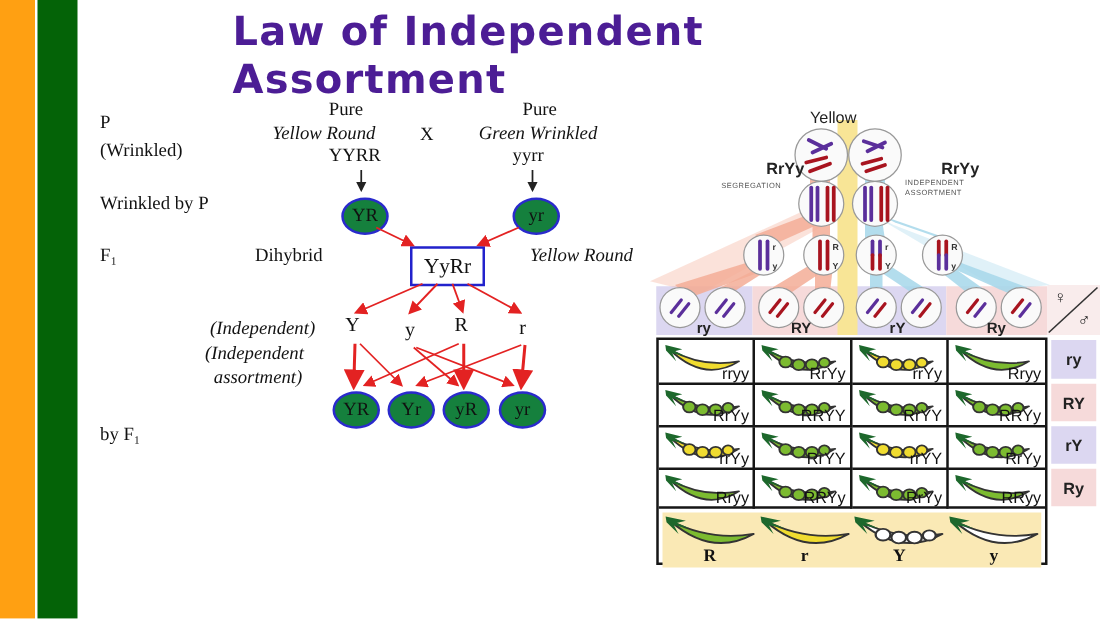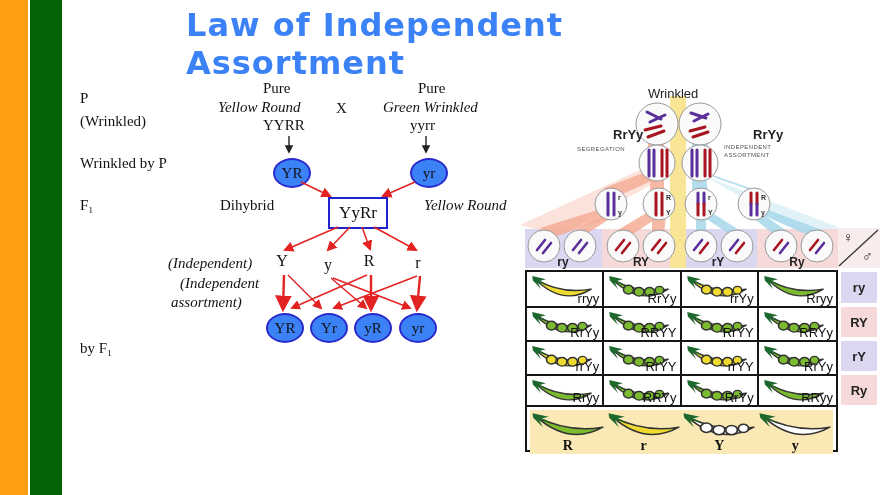--- a/index.html
+++ b/index.html
@@ -6,25 +6,25 @@
   .stage{position:relative;width:880px;height:495px;background:#ffffff;overflow:hidden;
          font-family:"Liberation Sans",sans-serif;color:#111;}
   .abs{position:absolute;}
   .serif{font-family:"Liberation Serif",serif;font-size:15px;color:#121212;}
   .ital{font-style:italic;}
   
   .stripe-orange{left:0;top:0;width:28px;height:495px;background:#ffa012;}
   .stripe-green{left:30px;top:0;width:32px;height:495px;background:#046307;}
   
   .title{left:186px;top:6px;width:470px;font-family:"DejaVu Sans",sans-serif;
-         font-weight:bold;font-size:32px;line-height:38px;color:#3b82f6;letter-spacing:1px;}
+         font-weight:bold;font-size:32px;line-height:38px;color:#4c1d95;letter-spacing:1px;}
   
   .gcircle{position:absolute;width:34px;height:26px;border:2px solid #2a2acc;border-radius:50%;
            display:flex;align-items:center;justify-content:center;
-           font-family:"Liberation Serif",serif;font-size:15px;background:#3b82f6;}
+           font-family:"Liberation Serif",serif;font-size:15px;background:#15803d;}
   .f1box{position:absolute;left:328px;top:197px;width:56px;height:28px;border:2.5px solid #2222cc;
          display:flex;align-items:center;justify-content:center;
          font-family:"Liberation Serif",serif;font-size:17px;background:#fff;}
   .allele{position:absolute;width:16px;text-align:center;font-family:"Liberation Serif",serif;font-size:16px;}
   
   .meio-title{left:648px;top:86px;font-size:13px;color:#222;}
   .rryy{font-weight:bold;font-size:13px;color:#222;}
   .tinylab{font-size:6px;letter-spacing:.4px;color:#555;}
   
   .band{position:absolute;top:229px;height:39px;z-index:0;}
@@ -82,26 +82,26 @@
   <span class="abs serif" style="left:418px;top:80px">Pure</span>
   <span class="abs serif ital" style="left:383px;top:99px">Green Wrinkled</span>
   <span class="abs serif" style="left:263px;top:117px">YYRR</span>
   <span class="abs serif" style="left:410px;top:117px">yyrr</span>
   <span class="abs serif" style="left:80px;top:155px">Wrinkled by P</span>
 
   <span class="gcircle" style="left:273px;top:158px">YR</span>
   <span class="gcircle" style="left:410px;top:158px">yr</span>
 
   <span class="abs serif" style="left:80px;top:197px">F₁</span>
-  <span class="abs serif" style="left:220px;top:197px">Dihybrid</span>
+  <span class="abs serif" style="left:204px;top:197px">Dihybrid</span>
   <span class="f1box">YyRr</span>
   <span class="abs serif ital" style="left:424px;top:197px">Yellow Round</span>
 
   <span class="abs serif ital" style="left:168px;top:255px">(Independent)</span>
-  <span class="abs serif ital" style="left:180px;top:275px">(Independent</span>
+  <span class="abs serif ital" style="left:164px;top:275px">(Independent</span>
   <span class="abs serif ital" style="left:171px;top:294px">assortment)</span>
 
   <span class="allele" style="left:274px;top:252px">Y</span>
   <span class="allele" style="left:320px;top:256px">y</span>
   <span class="allele" style="left:361px;top:252px">R</span>
   <span class="allele" style="left:410px;top:254px">r</span>
 
   <span class="gcircle" style="left:266px;top:313px">YR</span>
   <span class="gcircle" style="left:310px;top:313px">Yr</span>
   <span class="gcircle" style="left:354px;top:313px">yR</span>
@@ -273,21 +273,21 @@
         <text x="666" y="215">Y</text>
       <text x="708" y="200">r</text>
         <text x="708" y="215">Y</text>
       <text x="761" y="200">R</text>
         <text x="761" y="215">y</text>
     </g>
 
     <line x1="839" y1="266" x2="878" y2="230" stroke="#333" stroke-width="1.3"></line>
   </svg>
 
-  <span class="abs meio-title z2">Wrinkled</span>
+  <span class="abs meio-title z2">Yellow</span>
   <span class="abs rryy z2" style="left:613px;top:127px">RrYy</span>
   <span class="abs rryy z2" style="left:753px;top:127px">RrYy</span>
   <span class="abs tinylab z2" style="left:577px;top:146px">SEGREGATION</span>
   <span class="abs tinylab z2" style="left:724px;top:144px">INDEPENDENT</span>
   <span class="abs tinylab z2" style="left:724px;top:152px">ASSORTMENT</span>
 
   <div class="abs pgrid">
 
     <div class="pcell">
       <svg class="pod podcell yellow-smooth" viewBox="0 0 100 48" preserveAspectRatio="none">

